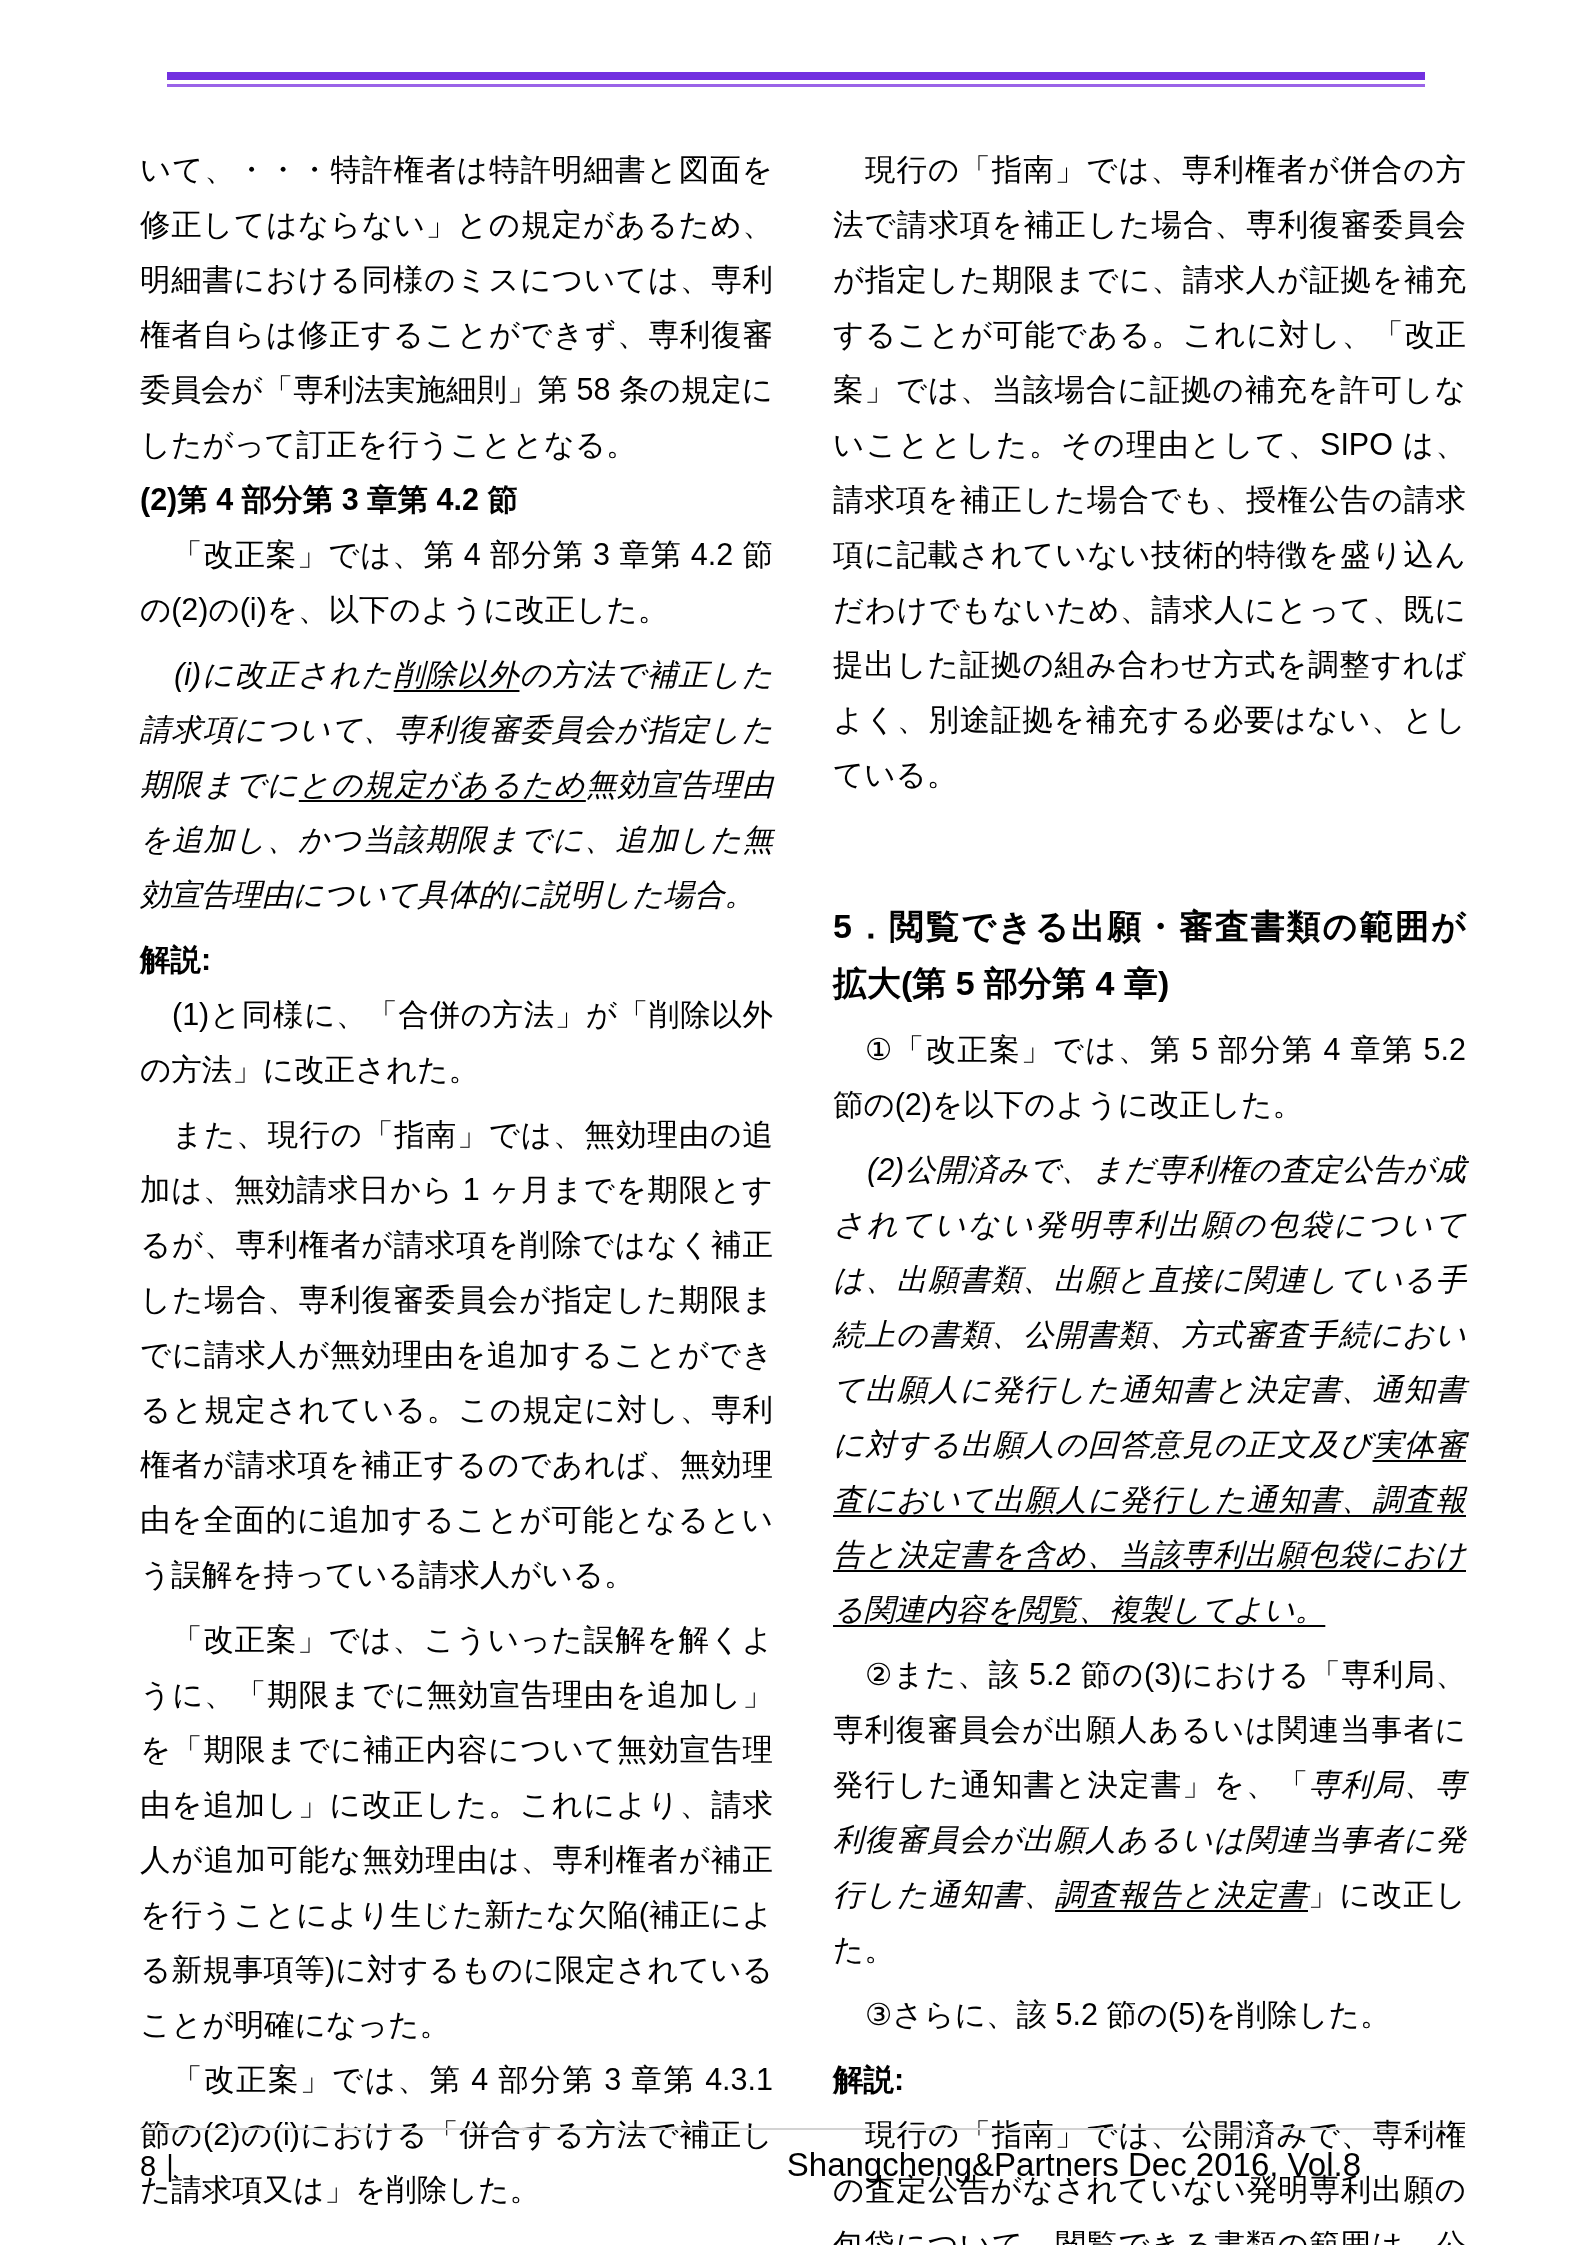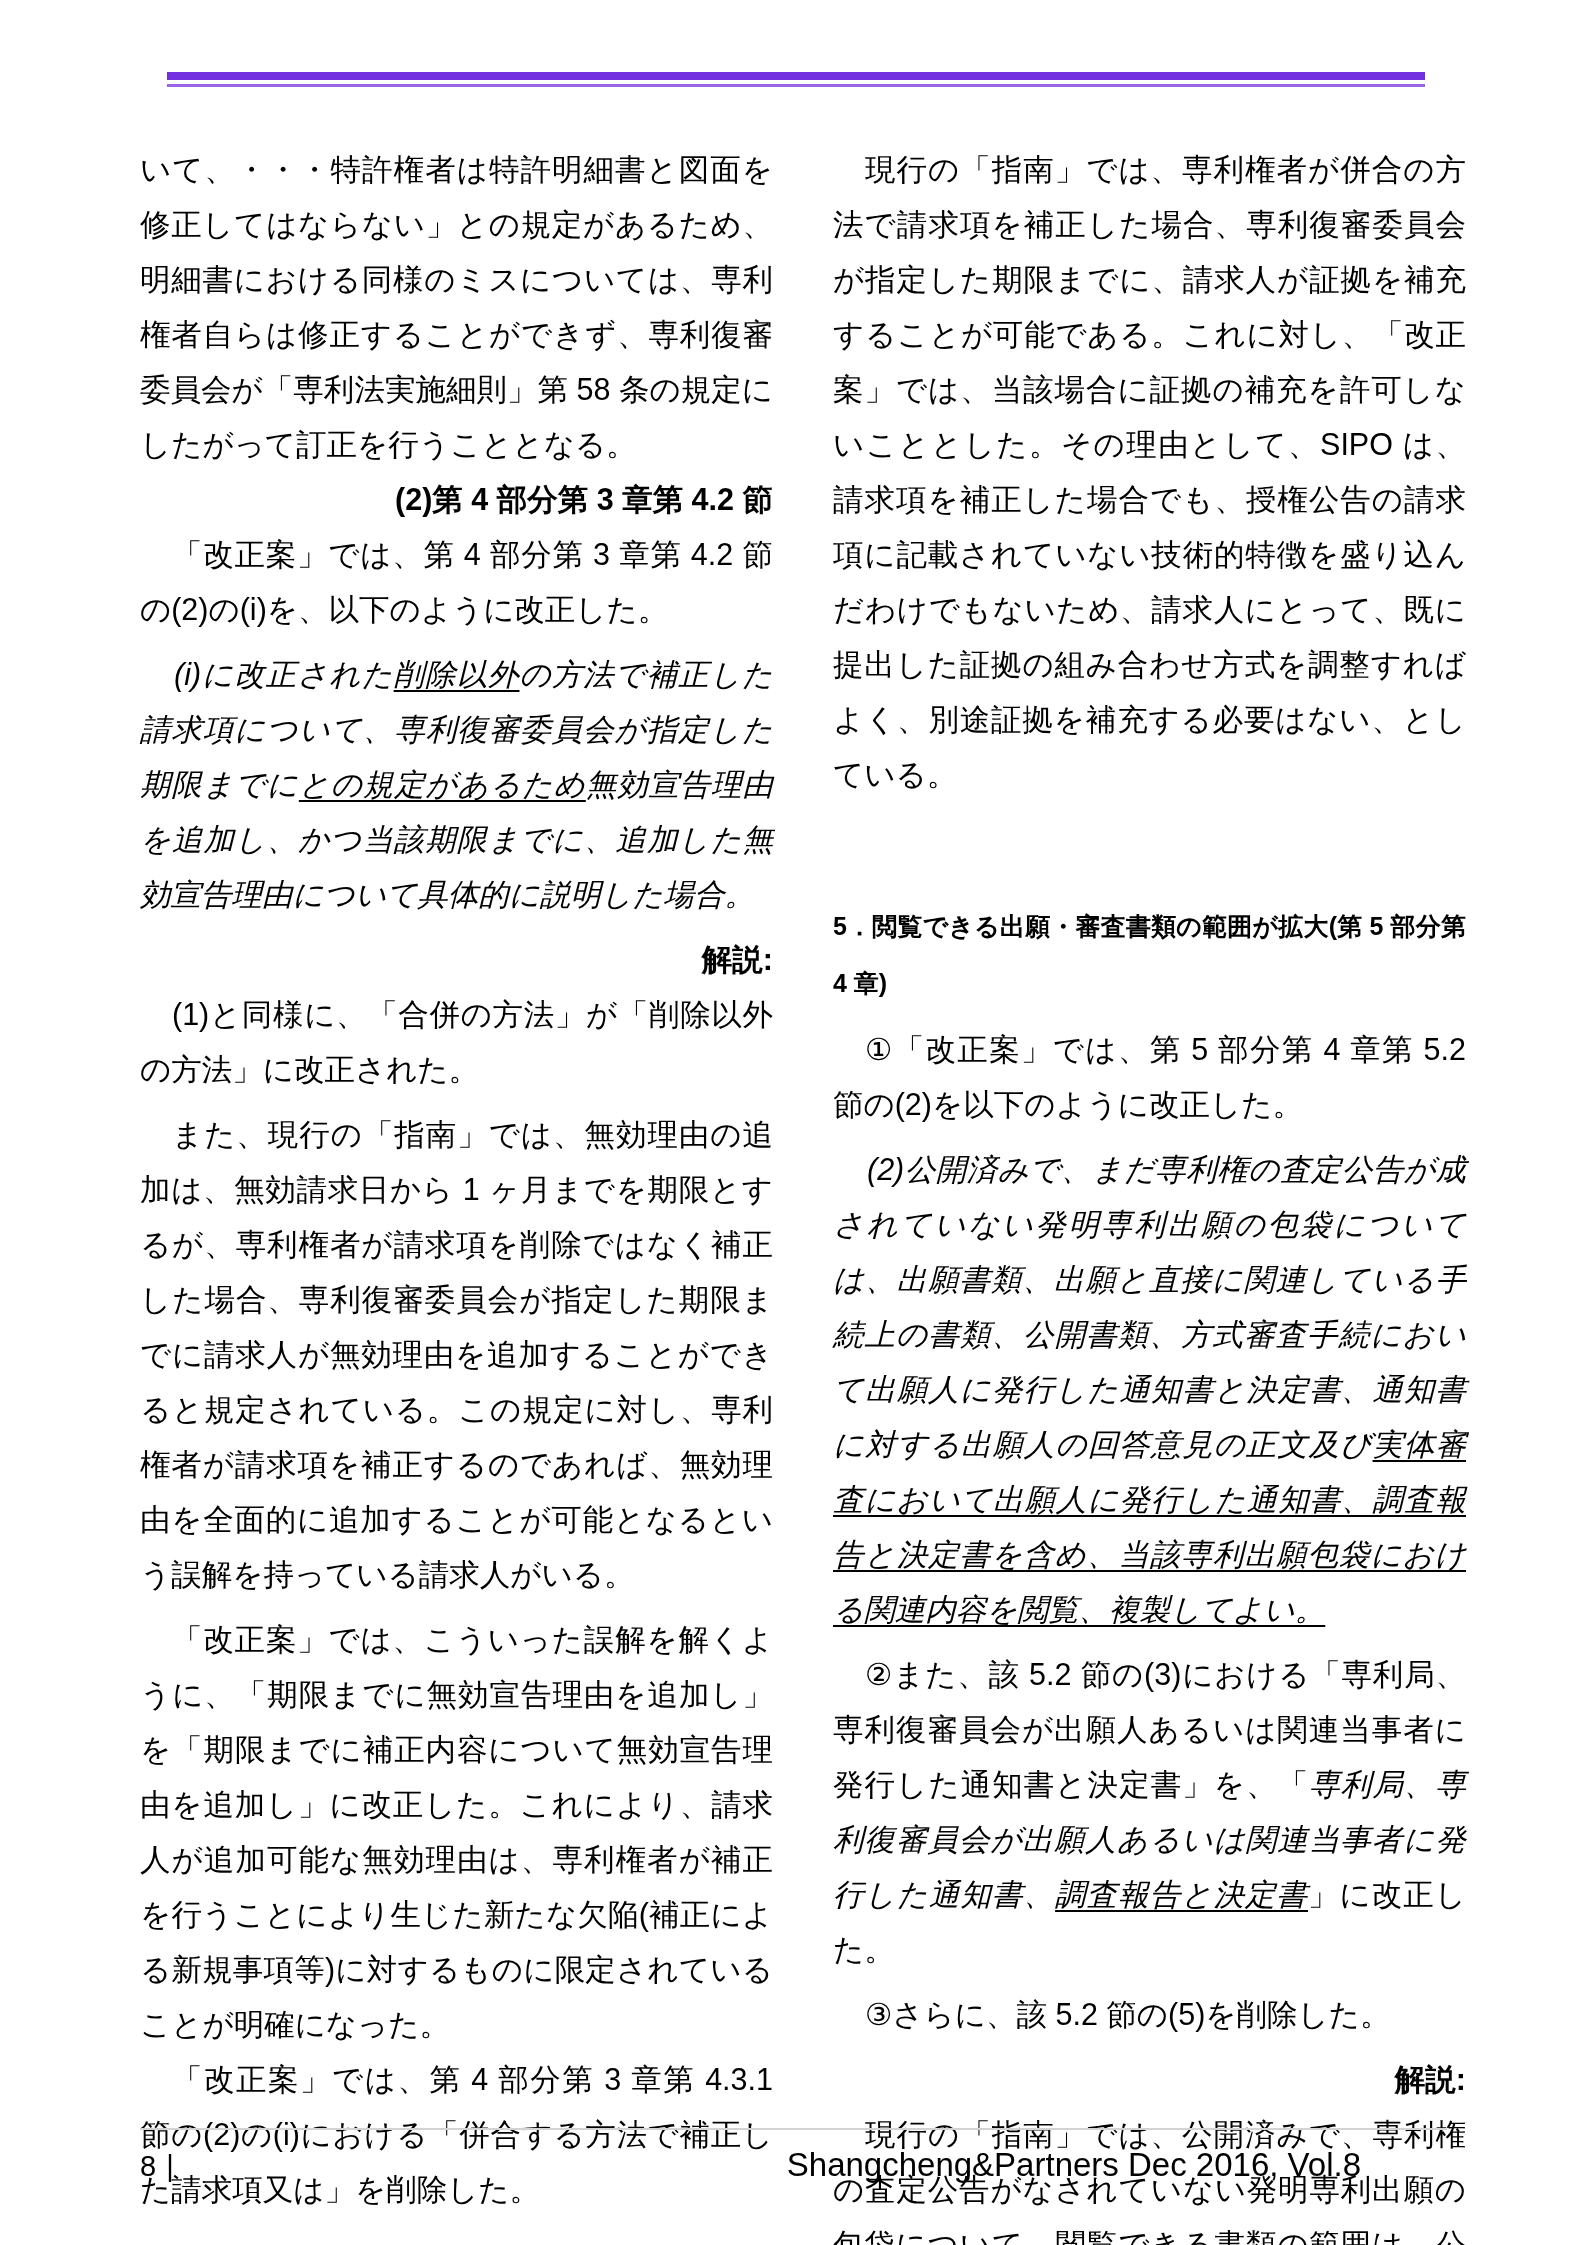--- a/index.html
+++ b/index.html
@@ -75,25 +75,25 @@
   }
   p.quote-ital {
     font-style: italic;
     text-indent: 34px;
   }
   h3.sub-head {
     margin: 0;
     font-size: 30.5px;
     line-height: 55px;
     font-weight: 700;
-    text-align: right;
+    text-align: left;
   }
   h2.section-head {
     margin: 0;
-    font-size: 25px;
+    font-size: 34px;
     line-height: 57px;
     font-weight: 700;
     text-align: justify;
     text-justify: inter-character;
   }
   .gap-sm { height: 10px; }
   .gap-xl { height: 96px; }
 
   u.uline {
     text-decoration: underline;

